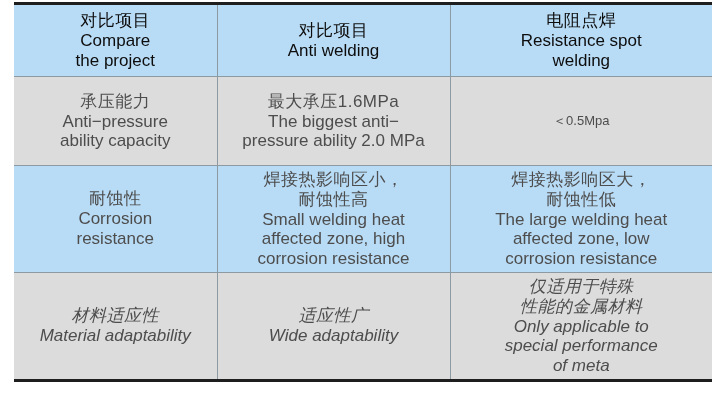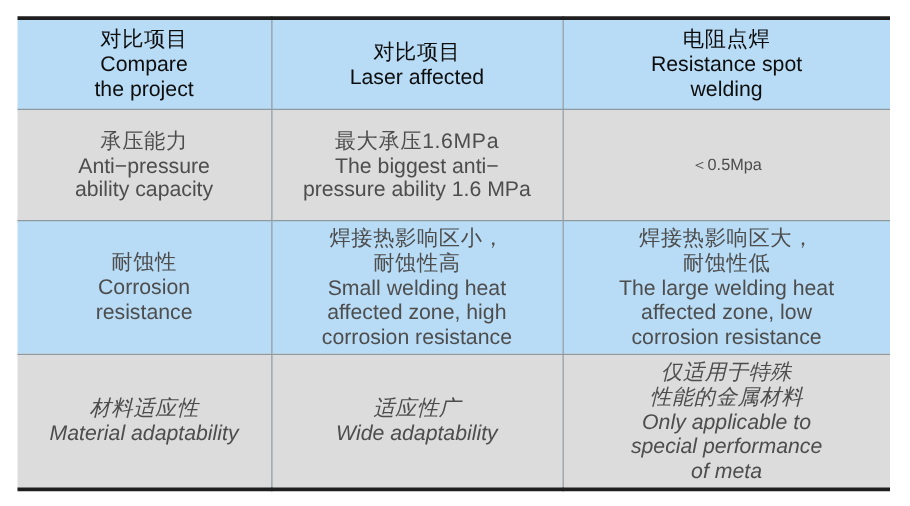--- a/index.html
+++ b/index.html
@@ -10,21 +10,21 @@
     width: 728px;
     height: 405px;
     background: #ffffff;
     font-family: "Liberation Sans", "DejaVu Sans", sans-serif;
     overflow: hidden;
   }
 
   #comparison-table {
     position: absolute;
     left: 14px;
-    top: 13px;
+    top: 2px;
     width: 698px;
     height: 380px;
     box-sizing: border-box;
     border-top: 3px solid #1e1e1e;
     border-bottom: 3px solid #1e1e1e;
     border-collapse: collapse;
     table-layout: fixed;
   }
 
   #comparison-table td {
@@ -93,39 +93,39 @@
   </colgroup>
   <tbody>
     <tr class="row-header">
       <td>
         <span class="cn">对比项目</span>
         <span class="en">Compare
 the project</span>
       </td>
       <td>
         <span class="cn">对比项目</span>
-        <span class="en">Laser affected</span>
+        <span class="en">Anti welding</span>
       </td>
       <td class="last-col">
         <span class="cn">电阻点焊</span>
         <span class="en">Resistance spot
 welding</span>
       </td>
     </tr>
 
     <tr class="row-band-gray row-2">
       <td>
         <span class="cn">承压能力</span>
         <span class="en">Anti−pressure
 ability capacity</span>
       </td>
       <td>
         <span class="cn">最大承压1.6MPa</span>
         <span class="en">The biggest anti−
-pressure ability 1.6 MPa</span>
+pressure ability 2.0 MPa</span>
       </td>
       <td class="last-col">
         <span class="en-only">＜0.5Mpa</span>
       </td>
     </tr>
 
     <tr class="row-band-blue row-3">
       <td>
         <span class="cn">耐蚀性</span>
         <span class="en">Corrosion

